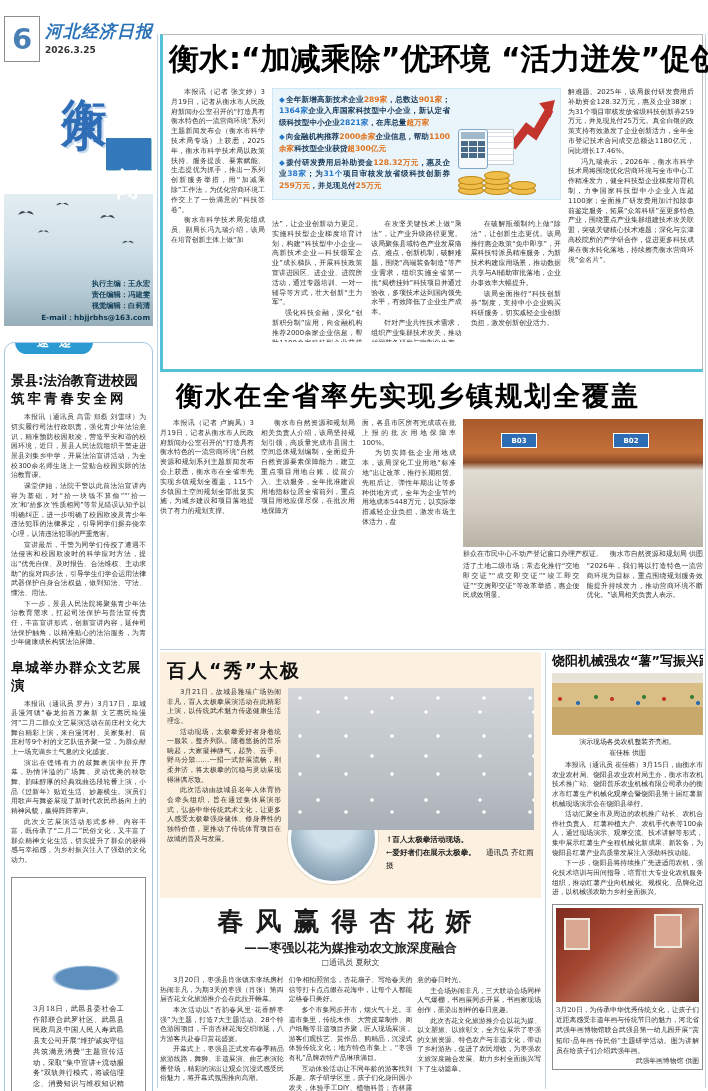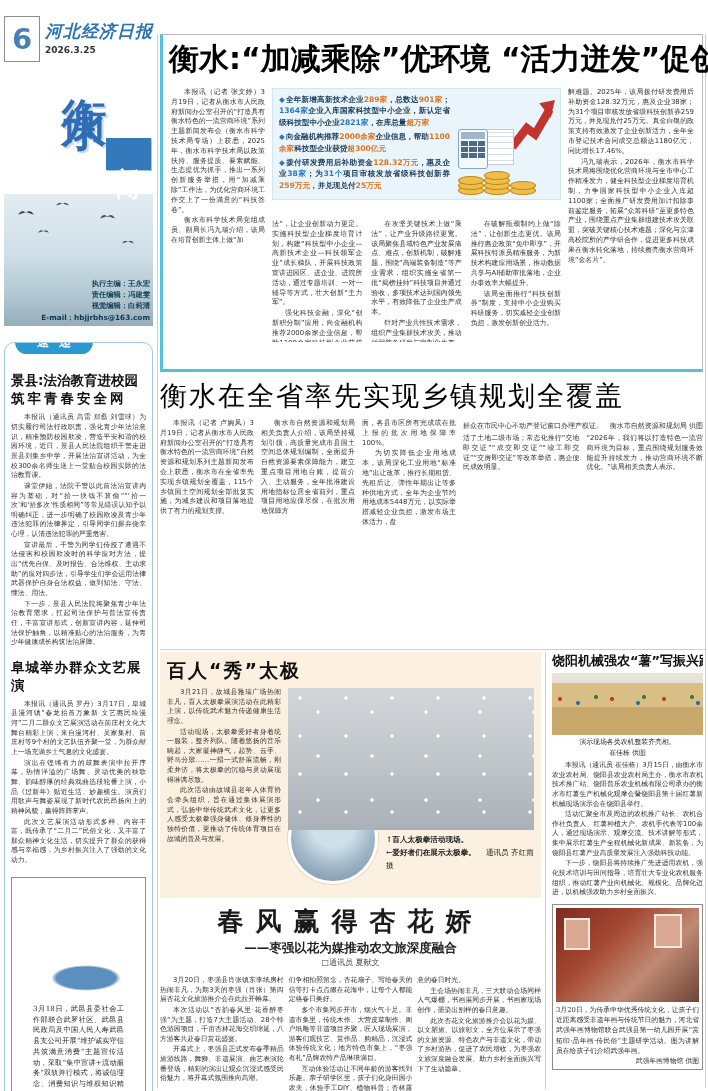--- a/index.html
+++ b/index.html
@@ -62,21 +62,21 @@
   .calc .keys i{height:5px;background:#4a6b8a;display:block}
   .sheet{position:absolute;left:30px;bottom:30px;width:26px;height:34px;background:#fff;border:1px solid #c3cdd6;
          background-image:repeating-linear-gradient(180deg,#d7dee5 0 1px,transparent 1px 6px);background-position:0 6px}
   .coins{position:absolute;left:0;bottom:0;width:88px;height:26px}
   .coin{position:absolute;width:24px;height:7px;background:#eebd4a;border:1px solid #c08a17;border-radius:50%}
   .arrow{position:absolute;right:0;top:0}
   .cgrid{display:flex;gap:9px;flex:1;margin-top:20px;min-height:0}
   .cgrid .cc{flex:1;min-width:0}
   
   #art2{left:160px;top:378px;width:543px;height:268px;box-sizing:border-box}
-  #art2 h2{margin:0 0 5px;font-size:27px;font-weight:400;color:#000;letter-spacing:2px;white-space:nowrap}
+  #art2 h2{margin:0 16px 5px;font-size:27px;font-weight:700;color:#000;letter-spacing:2px;white-space:nowrap}
   .a2body{display:flex;gap:7px;height:222px}
   .a2c{width:94px;flex:none}
   .a2right{flex:1;min-width:0;display:flex;flex-direction:column}
   .ph-hall{height:128px;background:linear-gradient(180deg,#a85a2c 0%,#c4703a 26%,#8b4a26 34%,#e0dbd2 40%,#d3cdc3 68%,#b9b2a6 100%)}
   .sign{position:absolute;top:14px;width:34px;height:13px;background:#2e6db4;color:#fff;font-size:7px;font-weight:700;
         display:flex;align-items:center;justify-content:center;border:1px solid #fff}
   .a2caprow{display:flex;justify-content:space-between;margin:2px 0 3px;gap:6px}
   .a2caprow .cap{font-family:"DejaVu Serif","Liberation Serif",serif}
   .a2under{display:flex;gap:7px;flex:1;min-height:0}
   .a2under .cc{flex:1;min-width:0}
@@ -268,20 +268,24 @@
       <p>本报讯（记者 卢婉凤）3月19日，记者从衡水市人民政府新闻办公室召开的“打造具有衡水特色的一流营商环境”自然资源和规划系列主题新闻发布会上获悉，衡水市在全省率先实现乡镇规划全覆盖，115个乡镇国土空间规划全部批复实施，为城乡建设和项目落地提供了有力的规划支撑。</p>
     </div>
     <div class="a2c t7">
       <p>衡水市自然资源和规划局相关负责人介绍，该局坚持规划引领，高质量完成市县国土空间总体规划编制，全面提升自然资源要素保障能力，建立重点项目用地台账，提前介入、主动服务，全年批准建设用地指标位居全省前列，重点项目用地应保尽保，在批次用地保障方</p>
     </div>
     <div class="a2c t7">
       <p class="noind">面，各县市区所有完成或在批上报的批次用地保障率100%。</p>
       <p>为切实降低企业用地成本，该局深化工业用地“标准地”出让改革，推行长期租赁、先租后让、弹性年期出让等多种供地方式，全年为企业节约用地成本5448万元，以实际举措减轻企业负担，激发市场主体活力，盘</p>
     </div>
     <div class="a2right">
+      <div class="ph ph-hall">
+        <div class="sign" style="left:38px">B03</div>
+        <div class="sign" style="left:150px">B02</div>
+      </div>
       <div class="a2caprow">
         <span class="cap">群众在市民中心不动产登记窗口办理产权证。</span>
         <span class="cap">衡水市自然资源和规划局 供图</span>
       </div>
       <div class="a2under">
         <div class="cc t7">
           <p class="noind">活了土地二级市场；常态化推行“交地即交证”“成交即交证”“竣工即交证”“交房即交证”等改革举措，惠企便民成效明显。</p>
         </div>
         <div class="cc t7">
           <p class="noind">“2026年，我们将以打造特色一流营商环境为目标，重点围绕规划服务效能提升持续发力，推动营商环境不断优化。”该局相关负责人表示。</p>

